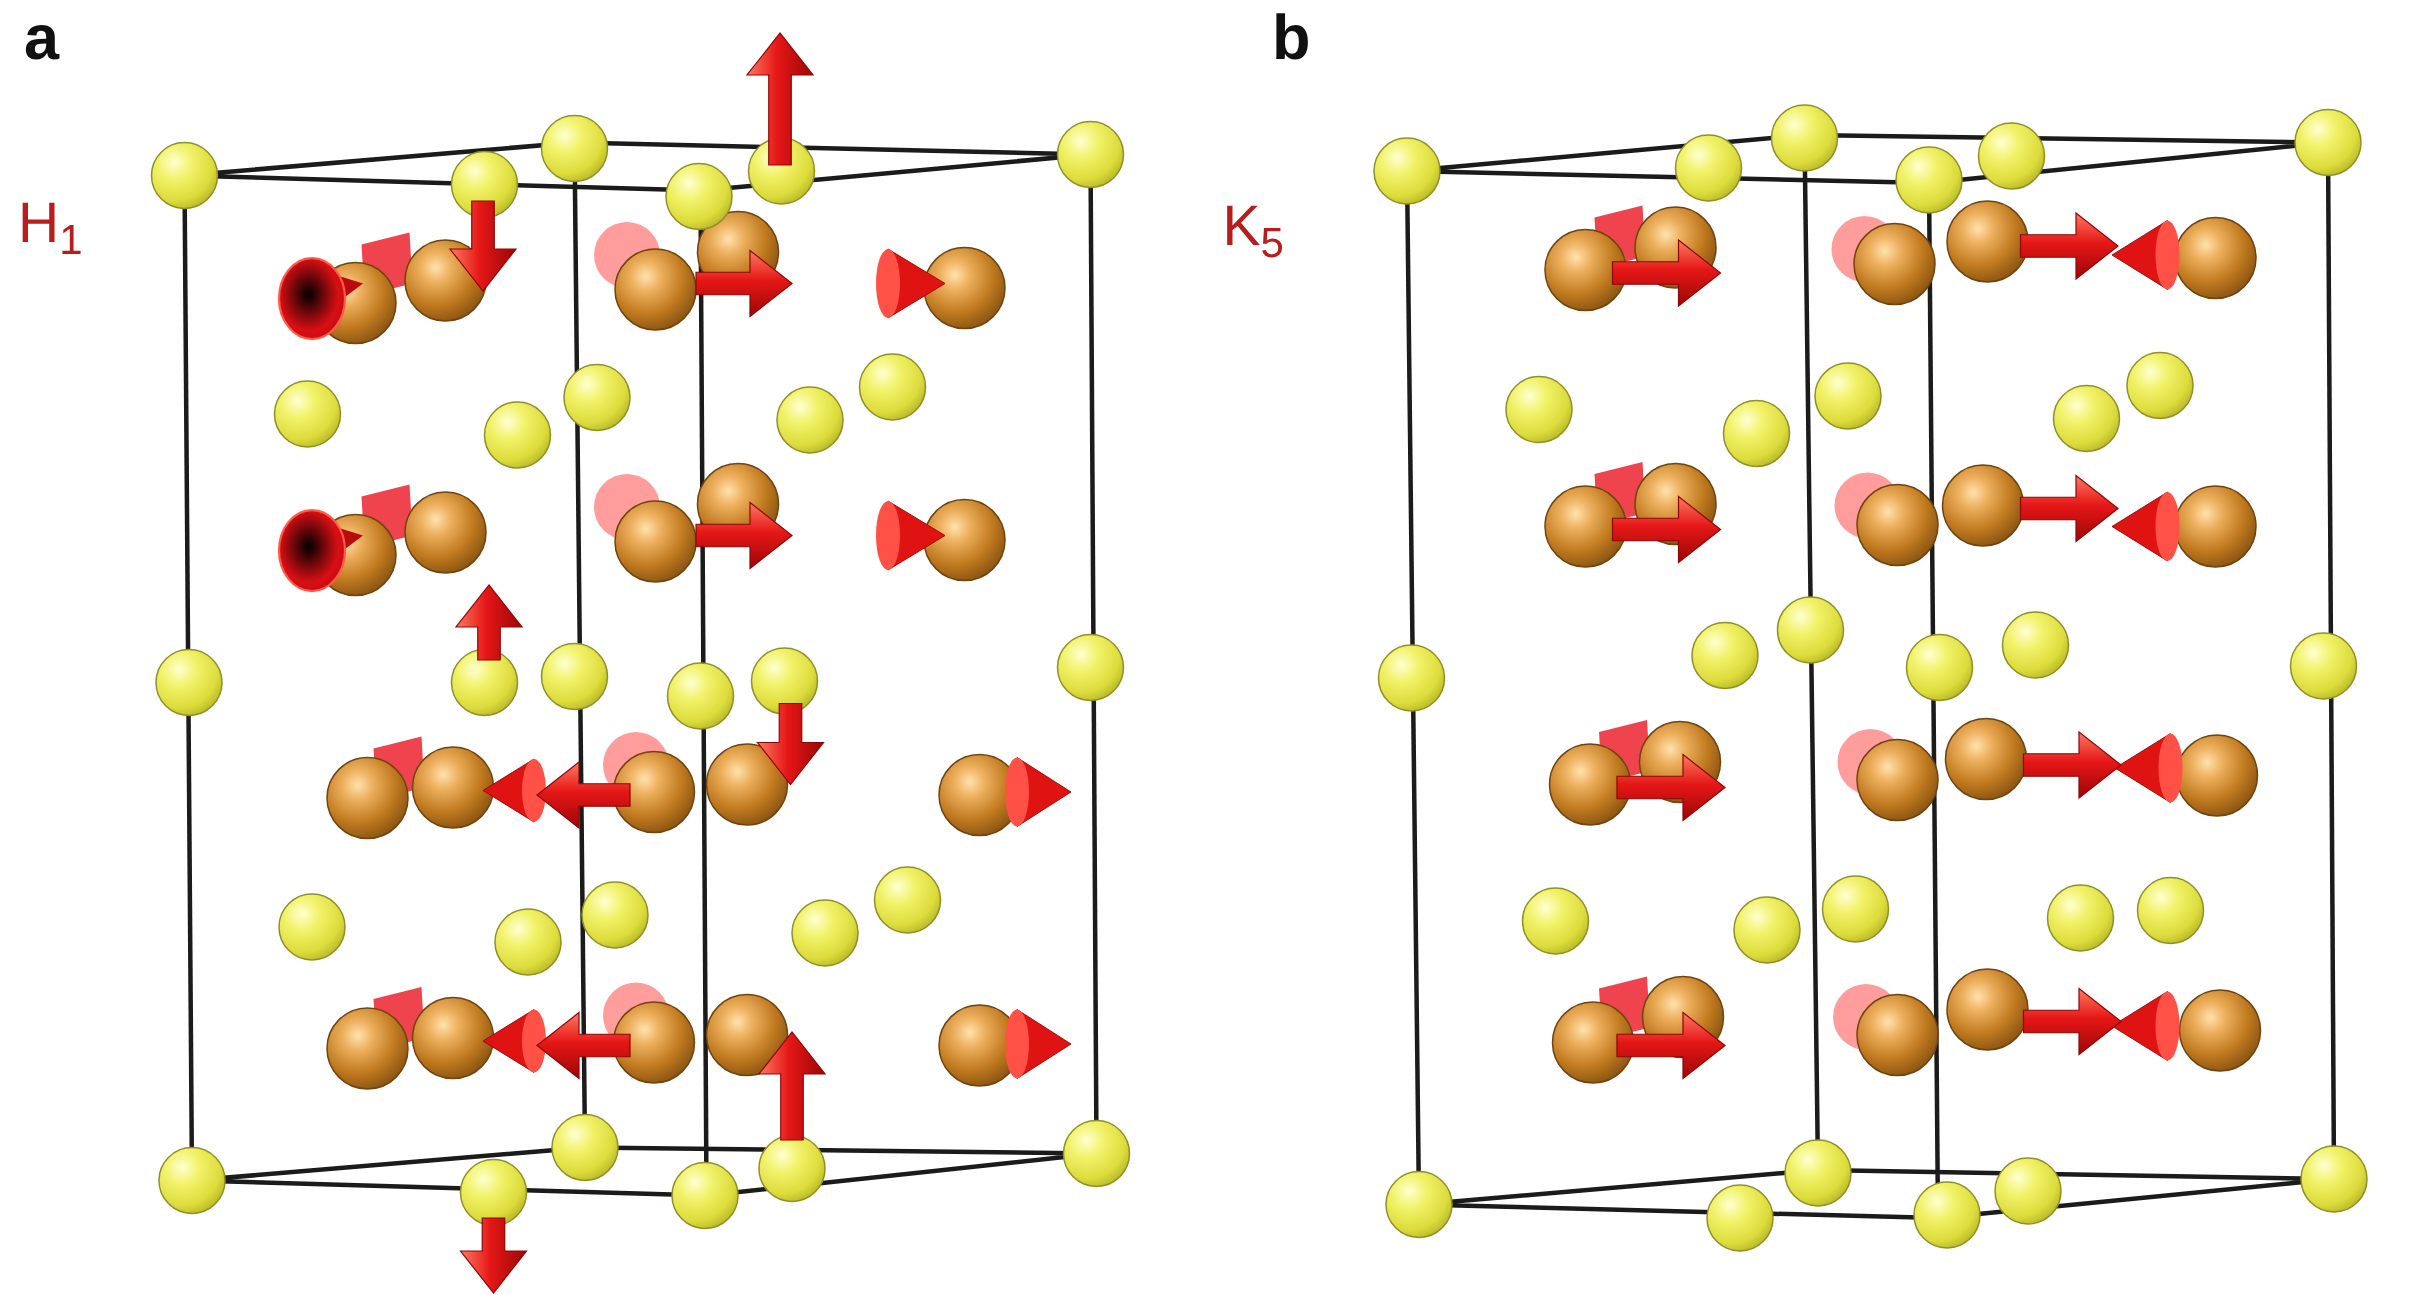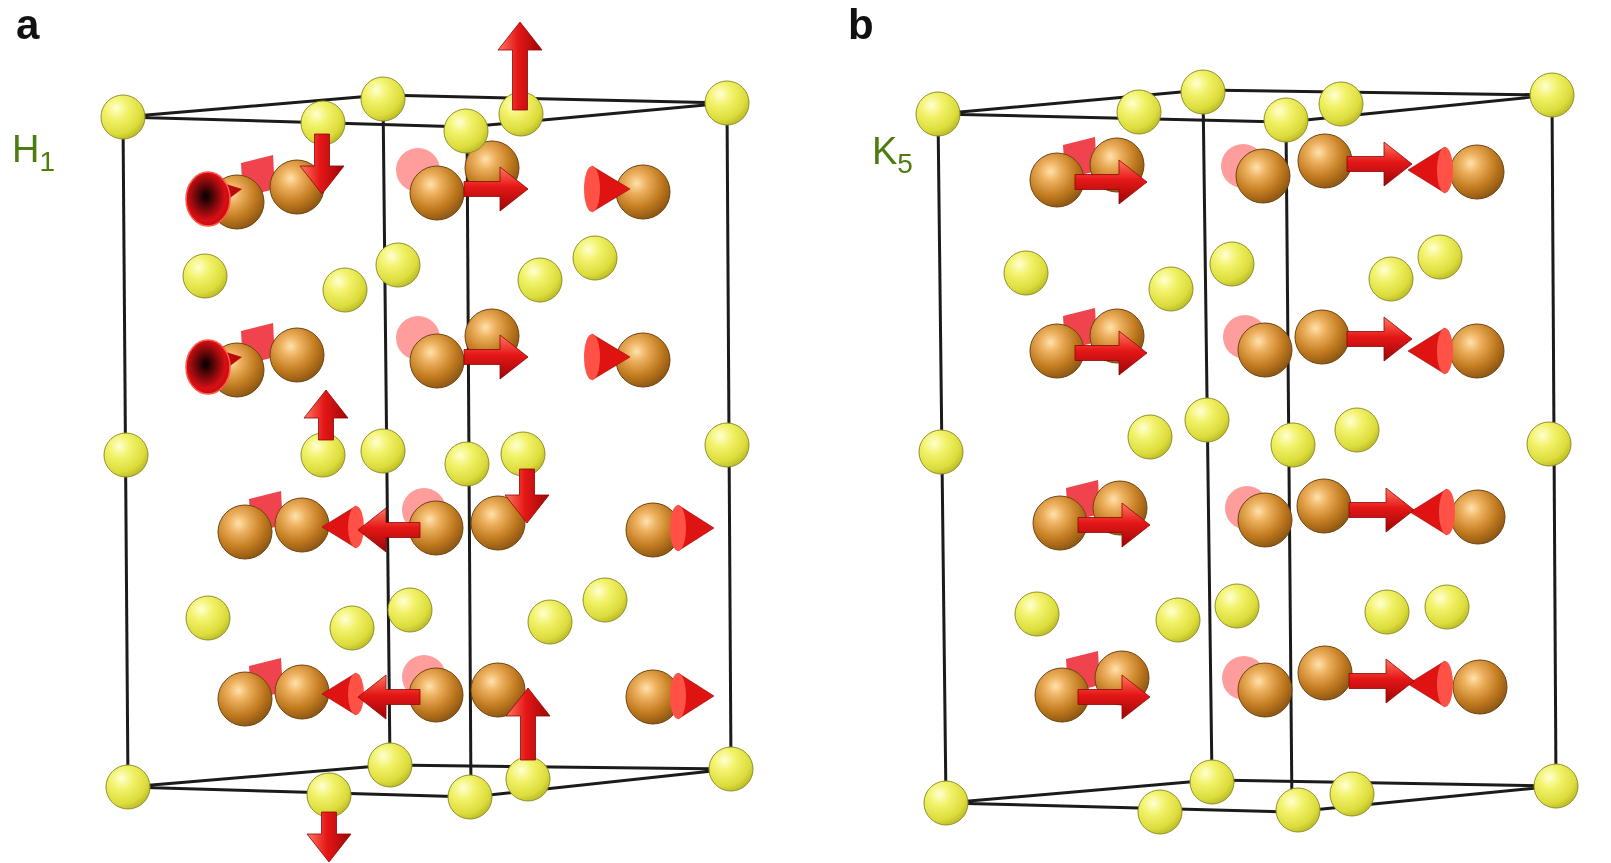--- a/index.html
+++ b/index.html
@@ -14,21 +14,21 @@
   .plabel{
     position:absolute;
     font-weight:bold;
     font-size:42px;
     color:#111111;
     line-height:1;
   }
   .mlabel{
     position:absolute;
     font-size:38px;
-    color:#4d7c0f;
+    color:#b91c1c;
     line-height:1;
     text-align:right;
   }
   .mlabel sub{font-size:28px;line-height:1;}
 </style>
 </head>
 <body>
 
 <div class="stage">
   <svg id="scene" viewBox="0 0 1611 863">
@@ -230,14 +230,14 @@
         <path d="M1349,502.5L1386,502.5L1386,488L1414,510L1386,532L1386,517.5L1349,517.5Z" fill="url(#gRh)" stroke="#8f0606" stroke-width="0.8"></path>
         <path d="M1078,689.5L1122,689.5L1122,675L1150,697L1122,719L1122,704.5L1078,704.5Z" fill="url(#gRh)" stroke="#8f0606" stroke-width="0.8"></path>
         <path d="M1349,673.5L1386,673.5L1386,659L1414,681L1386,703L1386,688.5L1349,688.5Z" fill="url(#gRh)" stroke="#8f0606" stroke-width="0.8"></path>
       </g>
     </svg>
 
   <div class="plabel" id="plabel-0" style="left: 16px; top: 4px;"><span>a</span></div>
   <div class="mlabel" id="mlabel-0" style="left: 12px; top: 130px;"><span>H</span><sub>1</sub></div>
 
   <div class="plabel" id="plabel-1" style="left: 848px; top: 4px;"><span>b</span></div>
-  <div class="mlabel" id="mlabel-1" style="left: 872px; top: 132px;"><span>K</span><sub>5</sub></div>
+  <div class="mlabel" id="mlabel-1" style="left: 815px; top: 132px;"><span>K</span><sub>5</sub></div>
 </div>
 
 </body></html>

